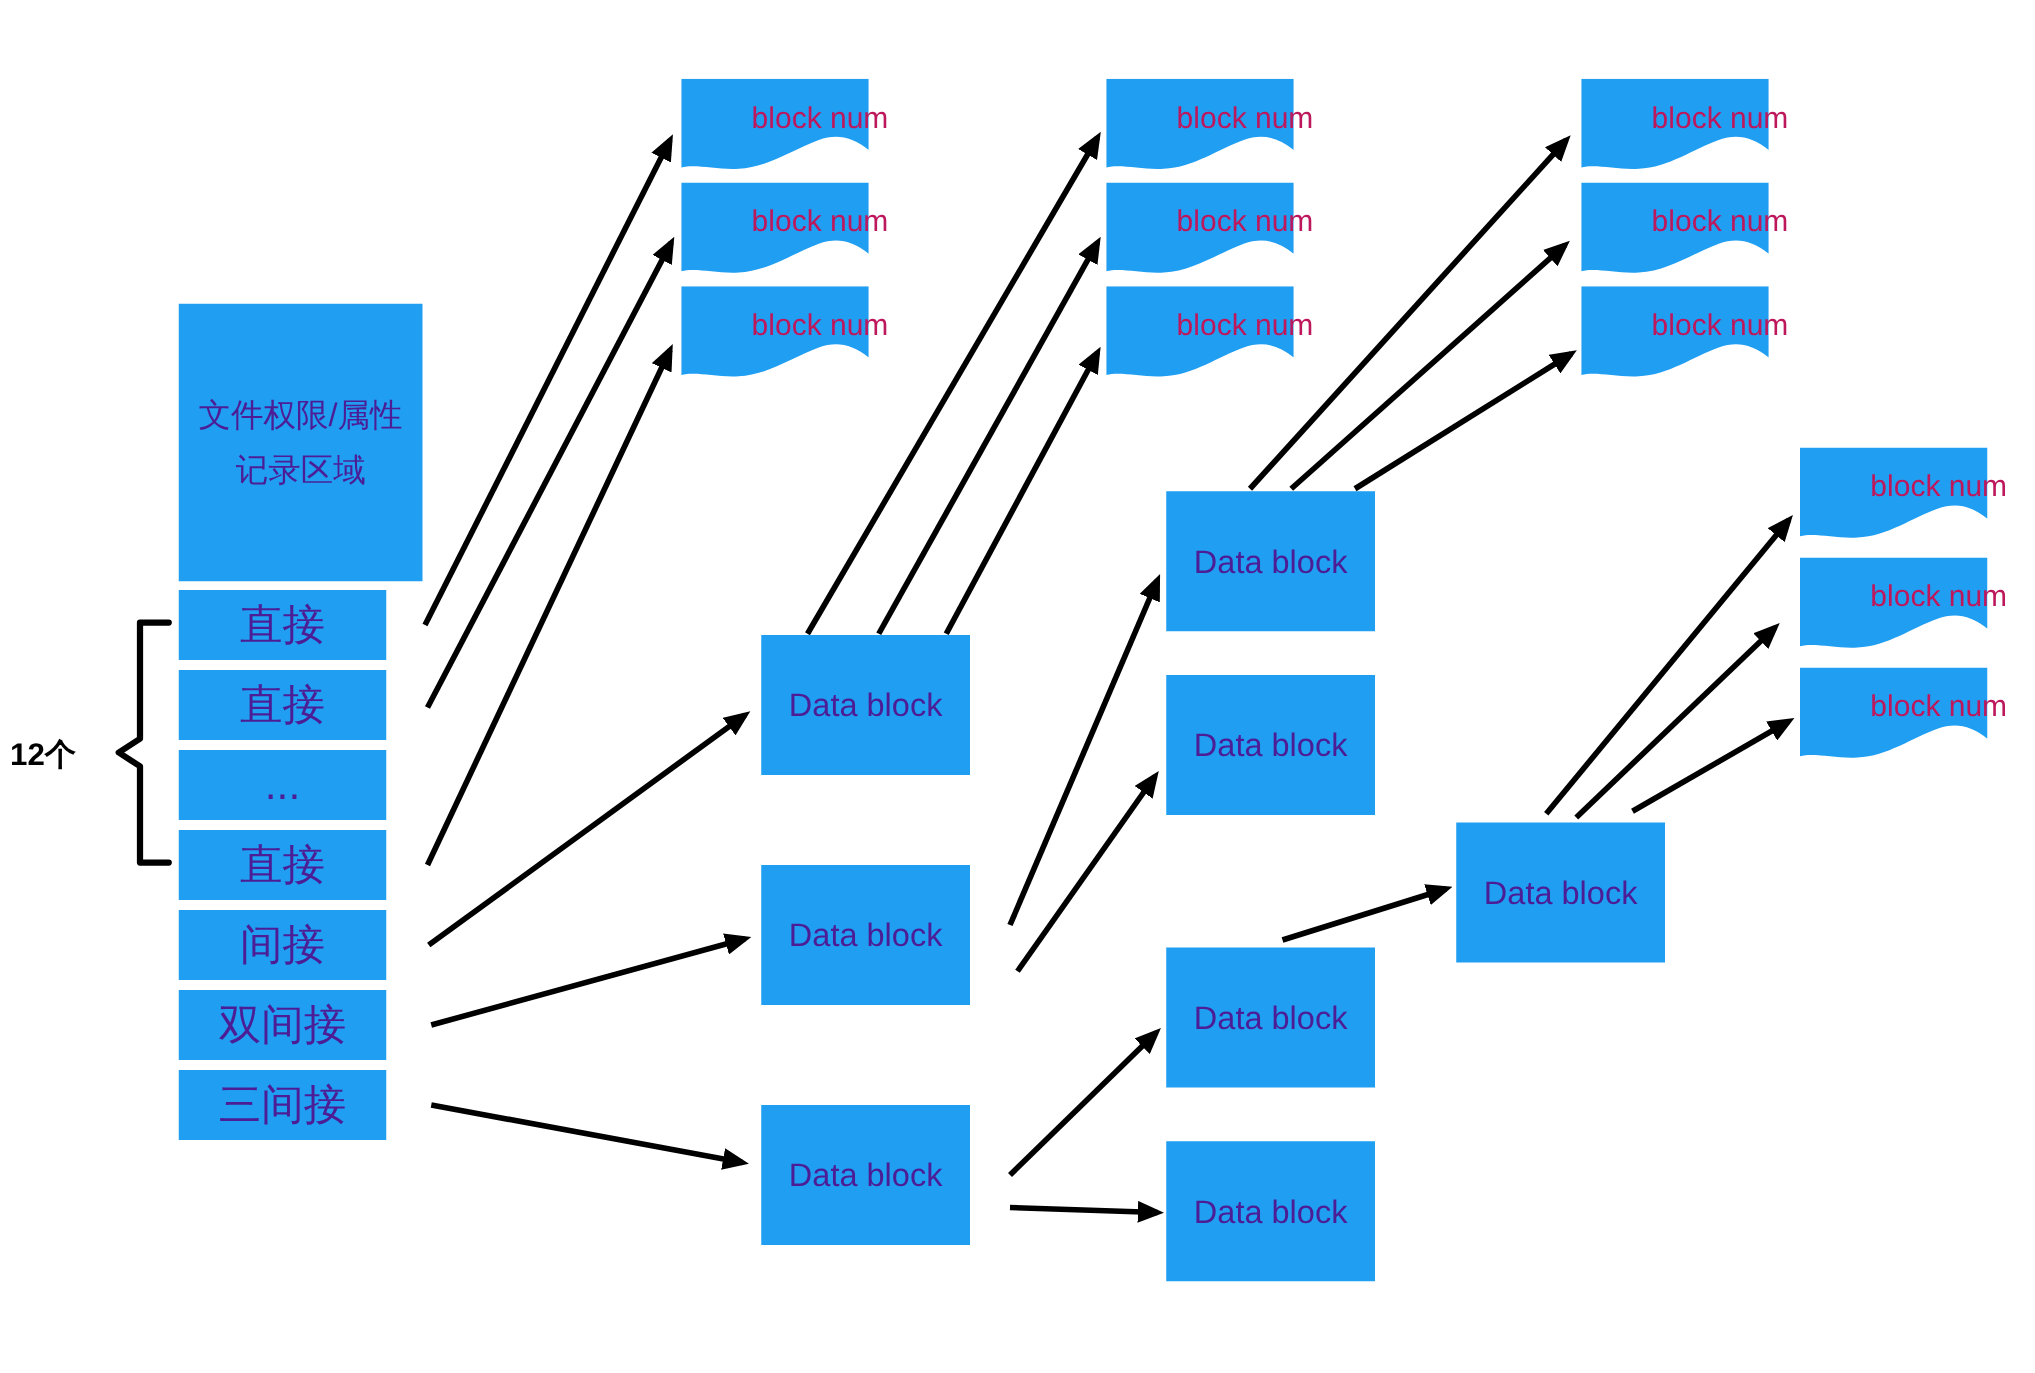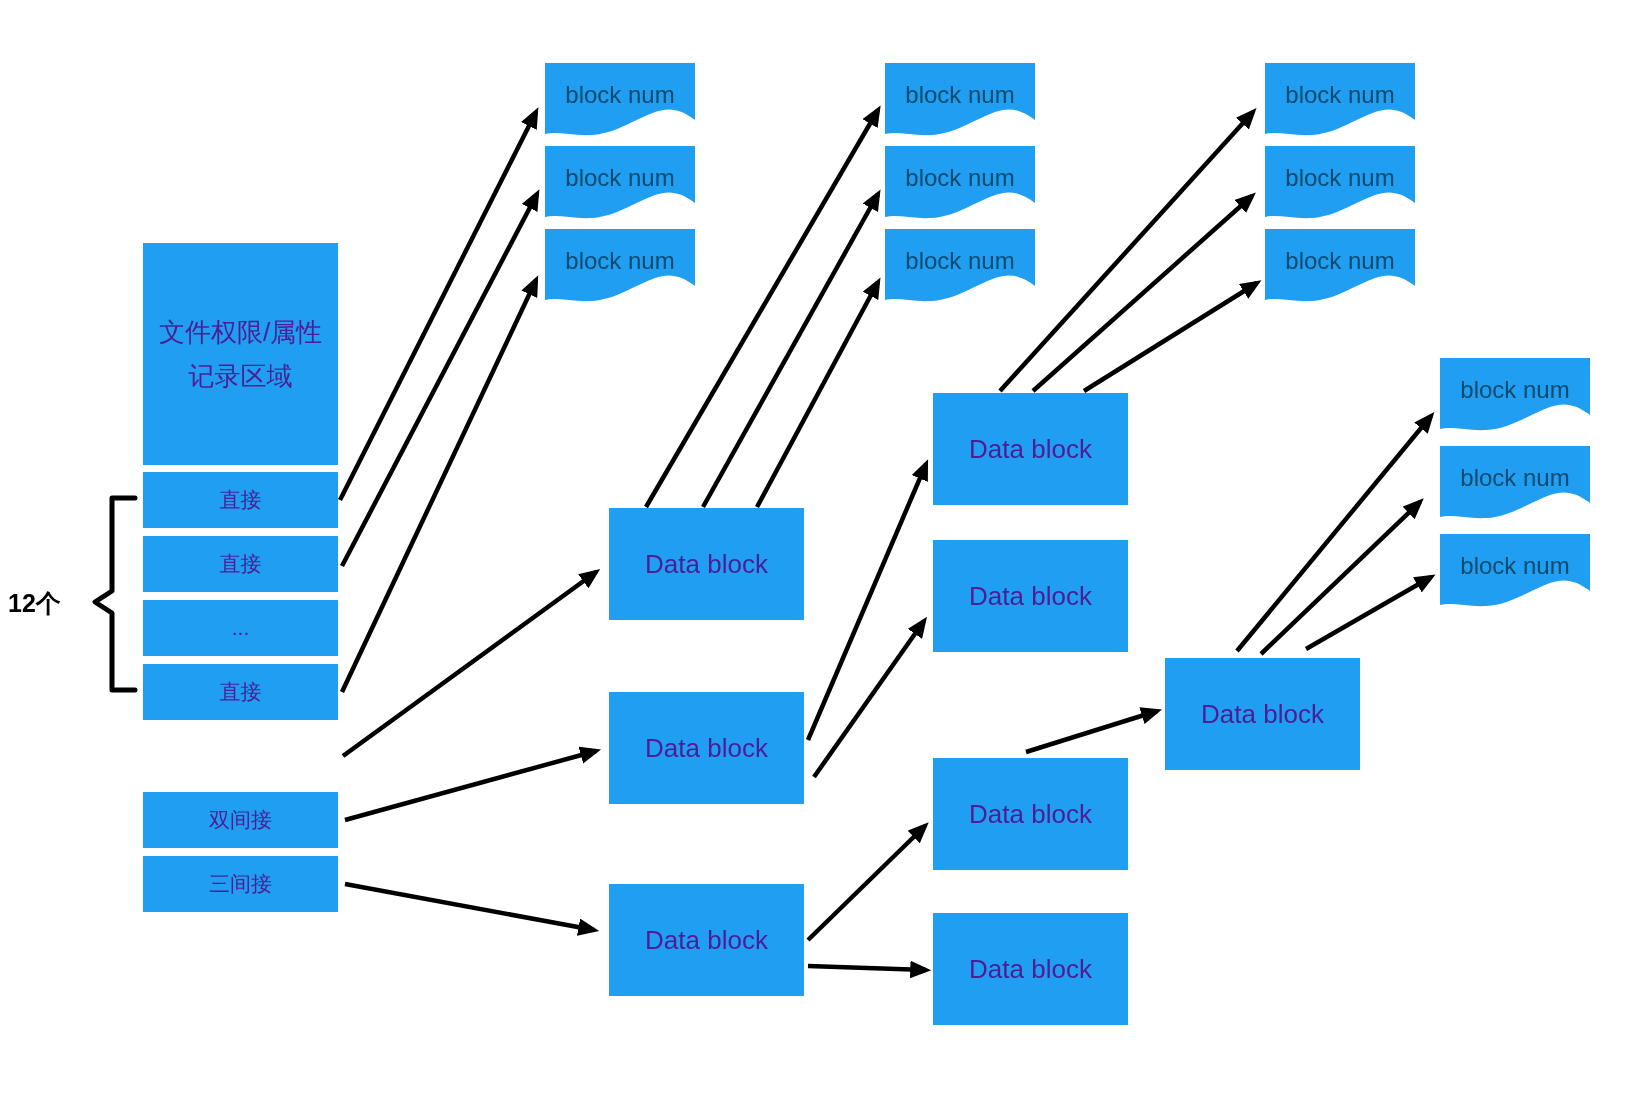--- a/index.html
+++ b/index.html
@@ -11,32 +11,32 @@
   }
   svg.overlay{position:absolute;left:0;top:0;z-index:0;}
   .arrow{stroke:var(--arrow);stroke-width:4.5;}
   .brace{stroke:var(--arrow);stroke-width:5;fill:none;stroke-linecap:round;stroke-linejoin:round;}
   .box{
     position:absolute; background:var(--blue); color:#4c1d95;
     display:flex; align-items:center; justify-content:center;
     text-align:center; z-index:1;
   }
   .attr-box{left:143px;top:243px;width:195px;height:222px;flex-direction:column;font-size:26px;line-height:44px;}
-  .inode-row{left:143px;width:195px;height:56px;font-size:21px;}
+  .inode-row{left:143px;width:166px;height:56px;font-size:34px;}
   .r1{top:472px}.r2{top:536px}.r3{top:600px}.r4{top:664px}.r5{top:728px}.r6{top:792px}.r7{top:856px}
-  .datablock{width:195px;height:112px;font-size:26px;}
+  .datablock{width:167px;height:112px;font-size:26px;}
   .db-a{left:609px;top:508px}.db-b{left:609px;top:692px}.db-c{left:609px;top:884px}
   .db-d{left:933px;top:393px}.db-e{left:933px;top:540px}.db-f{left:933px;top:758px}
   .db-g{left:933px;top:913px}.db-h{left:1165px;top:658px}
   .doc{position:absolute;width:150px;height:75px;z-index:1;}
   .doc svg{position:absolute;left:0;top:0;display:block;}
   .doc-label{
     position:absolute;left:0;top:0;width:100%;height:64px;
     display:flex;align-items:center;justify-content:center;
-    color:#0c4a6e;font-size:24px;
+    color:#be185d;font-size:24px;padding-left:36px;
   }
   .c1{left:545px}.c2{left:885px}.c3{left:1265px}.c4{left:1440px}
   .y1{top:63px}.y2{top:146px}.y3{top:229px}
   .y4{top:358px}.y5{top:446px}.y6{top:534px}
   .count-label{
     position:absolute;left:8px;top:587px;z-index:1;
     font-size:25px;font-weight:bold;color:#000000;
   }
 </style>
 </head>
@@ -89,20 +89,23 @@
     </div>
   <div class="box inode-row r2">
       <span>直接</span>
     </div>
   <div class="box inode-row r3">
       <span>...</span>
     </div>
   <div class="box inode-row r4">
       <span>直接</span>
     </div>
+  <div class="box inode-row r5">
+      <span>间接</span>
+    </div>
   <div class="box inode-row r6">
       <span>双间接</span>
     </div>
   <div class="box inode-row r7">
       <span>三间接</span>
     </div>
 
   <div class="count-label">12个</div>
 
   <div class="box datablock db-a">

